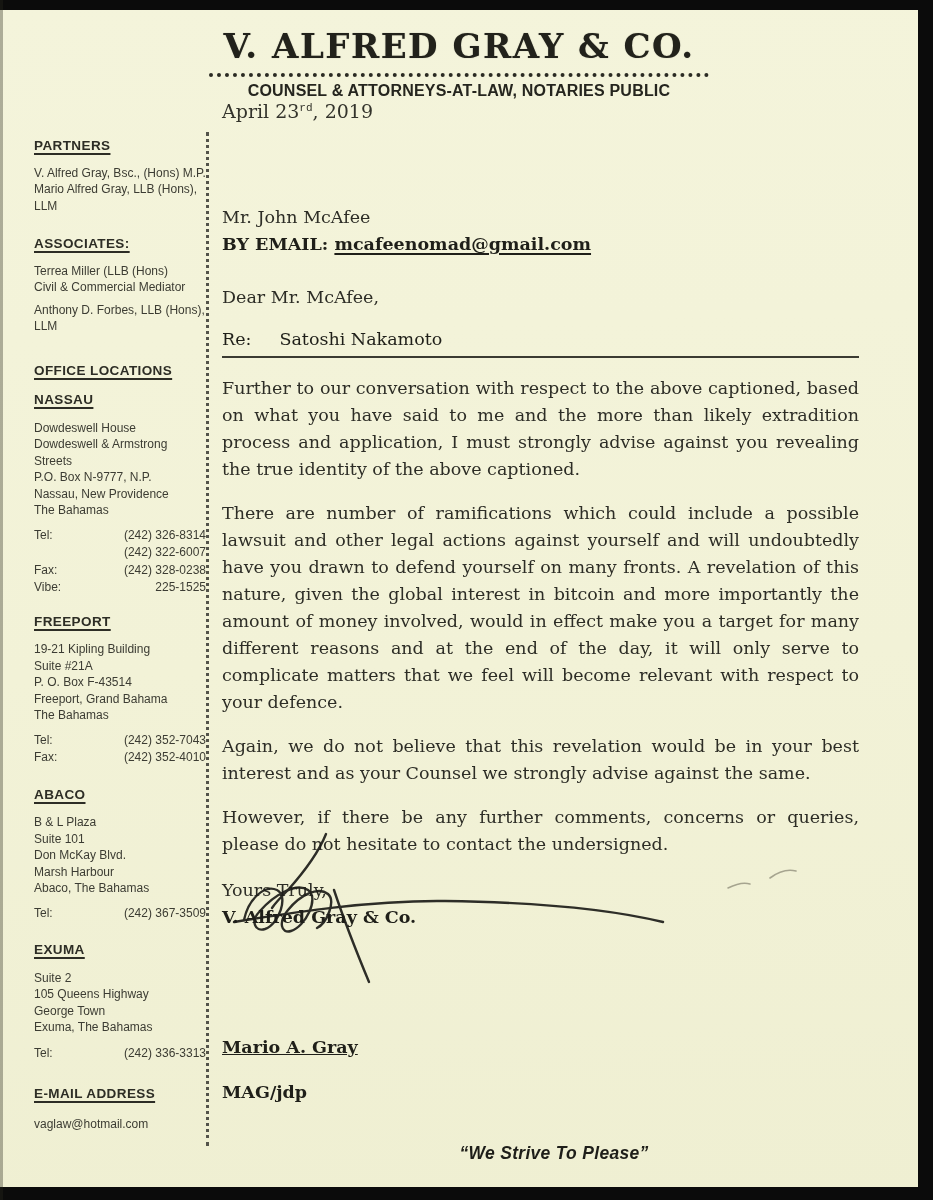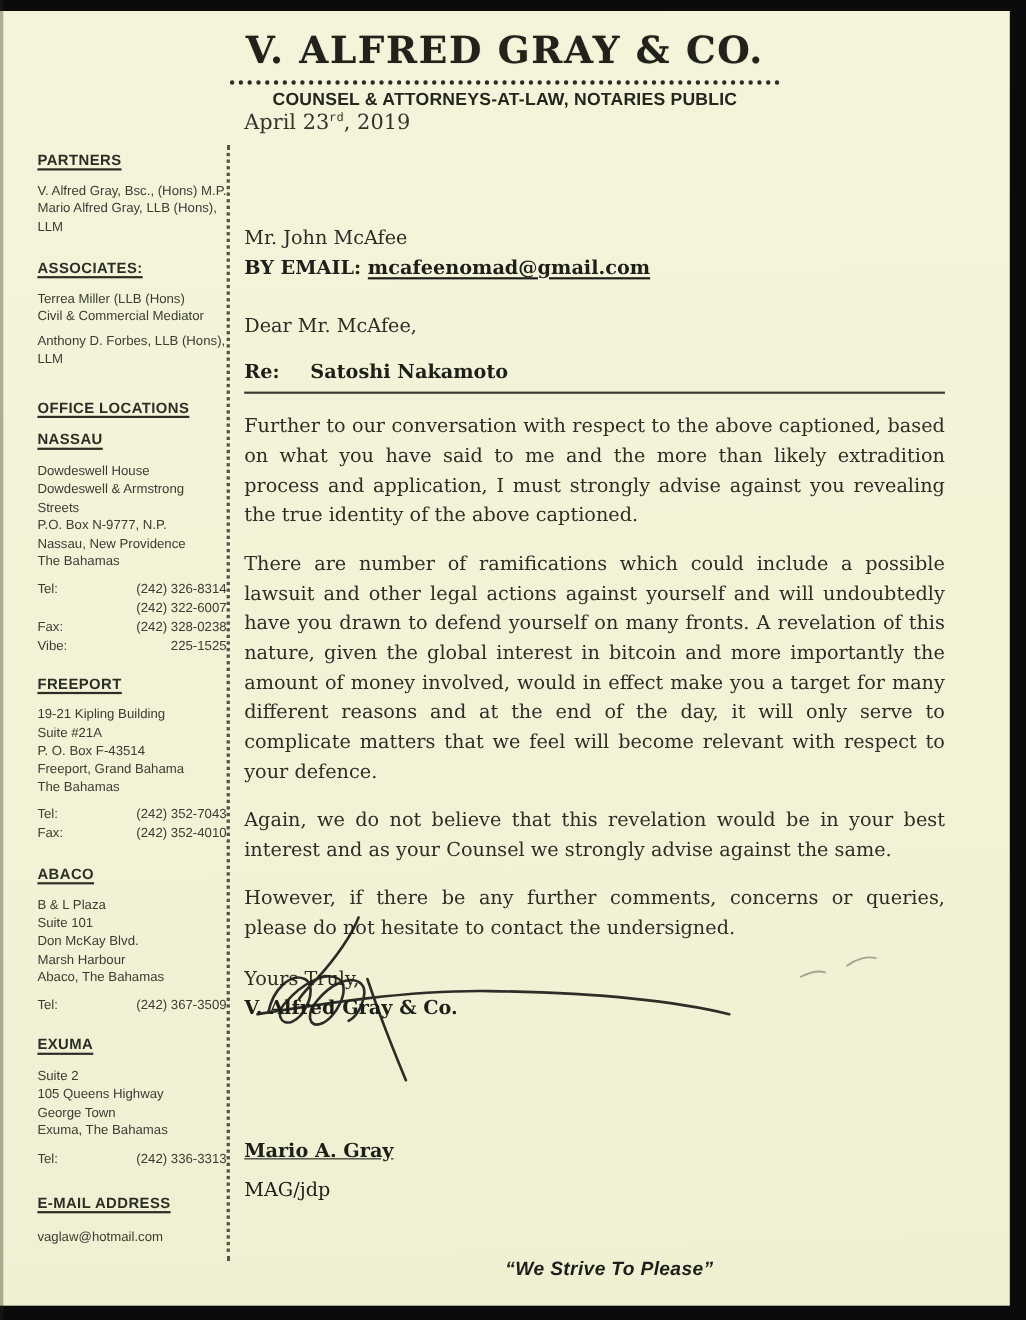--- a/index.html
+++ b/index.html
@@ -51,29 +51,29 @@
 
   
   .letter-body {
     position:absolute; left:222px; top:204px; width:637px;
     font-size:17.5px; line-height:27px; color:#2d2d26;
   }
   .by-email { font-weight:bold; color:#1f1f19; }
   .by-email .email-addr { text-decoration:underline; text-decoration-thickness:2px; text-underline-offset:3px; }
   .salutation { margin-top:26px; }
   .re-line {
-    margin-top:15px; font-weight:bold; color:#1f1f19;
+    margin-top:15px; font-weight:normal; color:#1f1f19;
     border-bottom:2px solid #3b3b32; padding-bottom:3px;
   }
   .re-line .re-subject { margin-left:28px; }
   .para { margin-top:17px; text-align:justify; }
   .closing { margin-top:19px; }
   .firm-sig { font-weight:bold; color:#1f1f19; }
   .signer { margin-top:104px; font-weight:bold; color:#1f1f19; line-height:24px;text-decoration:underline; }
-  .initials { margin-top:10px; font-weight:normal; color:#1f1f19; }
+  .initials { margin-top:20px; font-weight:bold; color:#1f1f19; }
 
   .signature-svg { position:absolute; left:8px; top:628px; z-index:2; pointer-events:none; }
   .pencil-svg   { position:absolute; left:725px; top:865px; z-index:2; opacity:.75; }
 
   .footer-motto {
     position:absolute; left:554px; top:1143px; transform:translateX(-50%);
     font-family:"Liberation Sans",sans-serif; font-weight:bold; font-style:italic;
     font-size:17.5px; letter-spacing:.3px; color:#1e1e19; white-space:nowrap;
   }
 </style>

